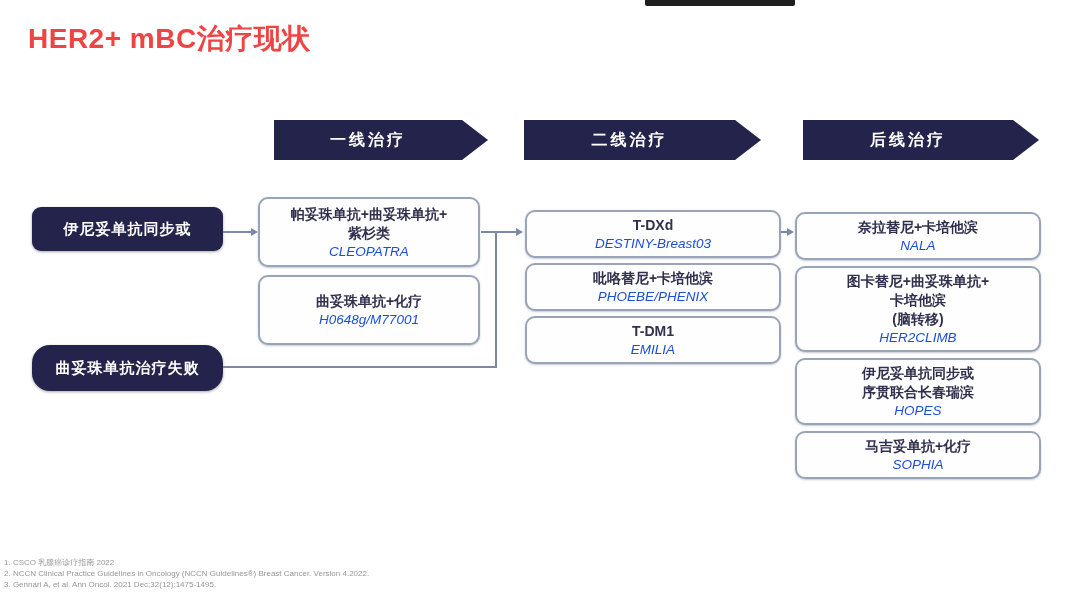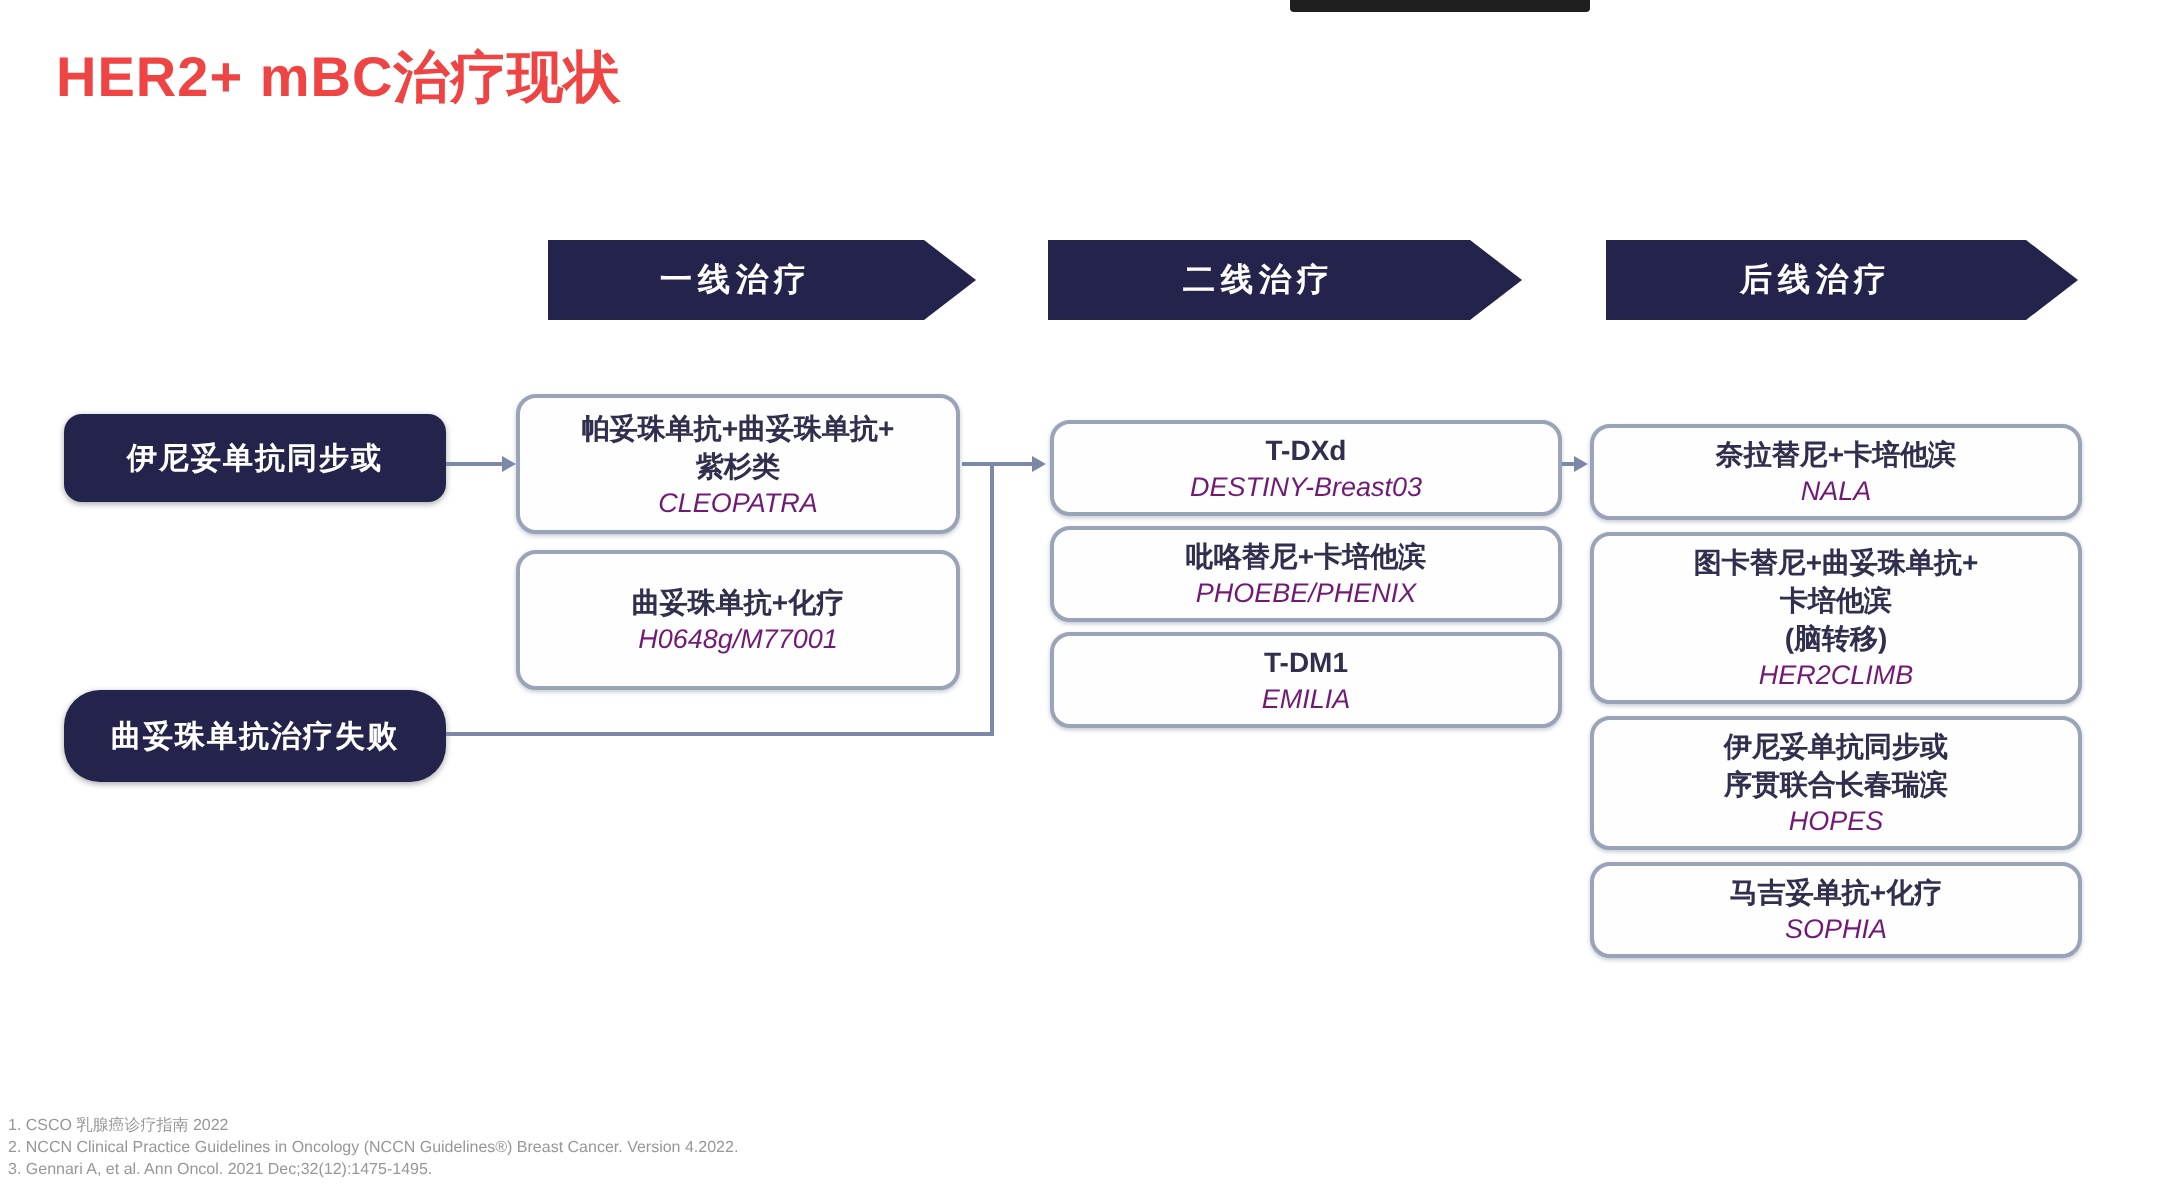--- a/index.html
+++ b/index.html
@@ -34,21 +34,21 @@
   .tbox{
     background:#fefefe;border:2px solid #9aa4b8;border-radius:10px;
     box-shadow:0 1px 2px rgba(90,100,130,.35);
     display:flex;flex-direction:column;align-items:center;justify-content:center;
     text-align:center;padding:4px 8px;box-sizing:border-box;
   }
   .tcol.c1 .tbox{min-height:70px;margin-bottom:8px;}
   .tcol.c2 .tbox{min-height:44px;margin-bottom:5px;}
   .tcol.c3 .tbox{min-height:42px;margin-bottom:6px;}
   .tline{display:block;font-size:14px;font-weight:bold;line-height:19px;color:#30304e;}
-  .trial{font-size:13.5px;font-style:italic;line-height:17px;color:#701a75;}
+  .trial{font-size:13.5px;font-style:italic;line-height:17px;color:#1d4ed8;}
   
   .conn{position:absolute;background:#7c89a6;}
   .conn.h{height:2px;}
   .conn.v{width:2px;}
   .ahead{
     position:absolute;width:0;height:0;
     border-top:4px solid transparent;border-bottom:4px solid transparent;
     border-left:7px solid #7c89a6;
   }
   

